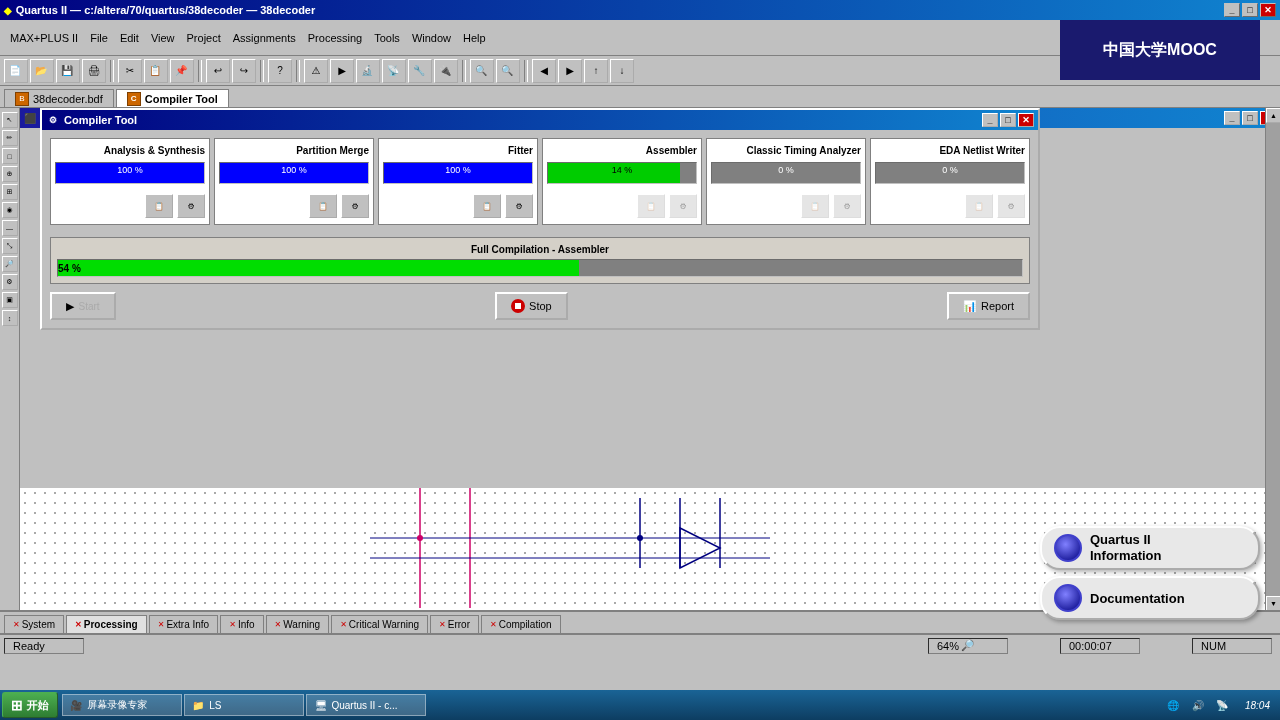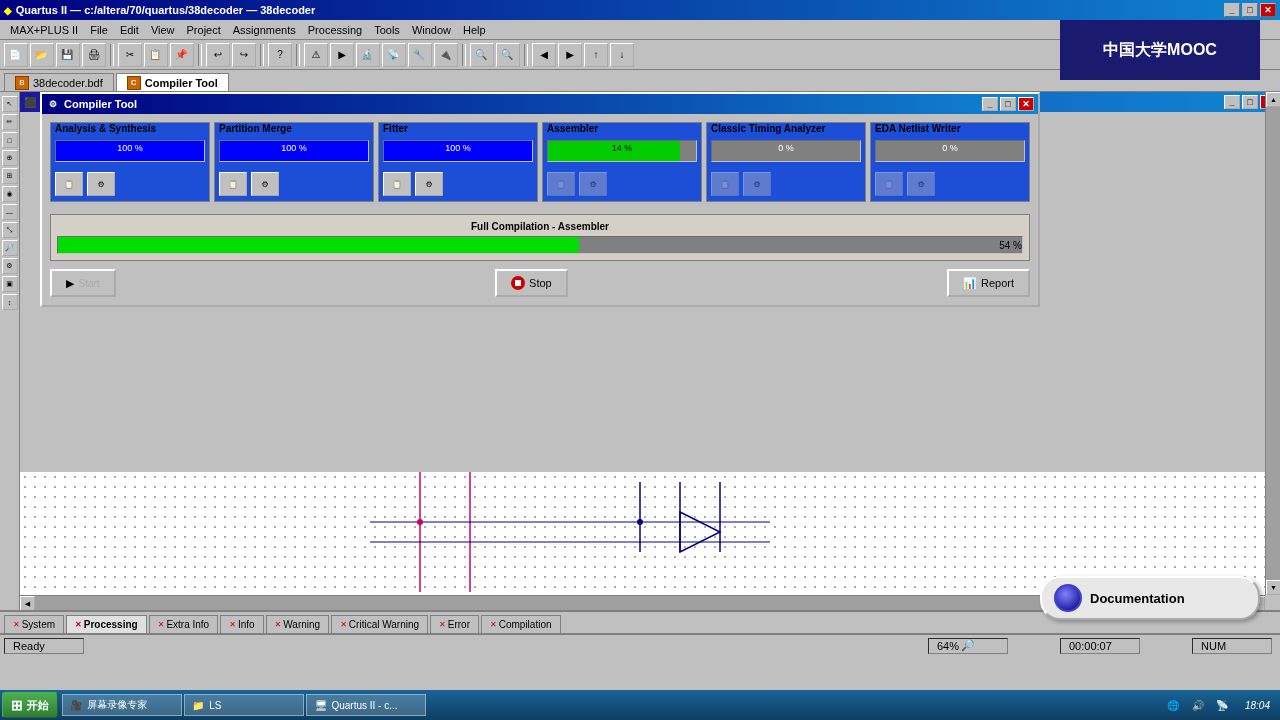--- a/index.html
+++ b/index.html
@@ -38,21 +38,21 @@
       display: flex;
       align-items: center;
       justify-content: center;
       cursor: pointer;
       color: black;
     }
 
     
     .menu-bar {
       background: #c0c0c0;
-      height: 20px;
+      height: 36px;
       display: flex;
       align-items: center;
       padding: 0 4px;
       border-bottom: 1px solid #808080;
       font-size: 11px;
     }
     .menu-item {
       padding: 2px 6px;
       cursor: pointer;
     }
@@ -221,27 +221,27 @@
     
     .stages-row {
       display: flex;
       gap: 4px;
       margin-bottom: 12px;
     }
 
     .stage-box {
       flex: 1;
       border: 1px solid #808080;
-      background: #1d4ed8;
-      padding: 0 4px;
+      background: #ffffff;
+      padding: 6px 4px;
       text-align: center;
       min-height: 80px;
       display: flex;
       flex-direction: column;
-      align-items: flex-start;
+      align-items: flex-end;
     }
 
     .stage-title {
       font-size: 10px;
       font-weight: bold;
       margin-bottom: 6px;
       color: black;
     }
 
     .progress-bar-outer {
@@ -324,24 +324,24 @@
       top: 0;
       left: 0;
     }
     .full-progress-text {
       font-size: 10px;
       color: black;
       position: absolute;
       top: 0;
       left: 0;
       right: 0;
-      text-align: right;
+      text-align: left;
       line-height: 18px;
       z-index: 1;
-      font-weight: normal;
+      font-weight: bold;
     }
 
     
     .compiler-buttons {
       display: flex;
       align-items: center;
       justify-content: space-between;
       margin-top: 8px;
     }
     .comp-action-btn {
@@ -948,20 +948,27 @@
       </div>
       <div class="status-segment">
         <span>NUM</span>
       </div>
     </div>
   </div>
 
   <div class="info-panel">
     <div class="info-btn">
       <div class="info-orb"></div>
+      <div style="line-height:1.2;">
+        <div>Quartus II</div>
+        <div>Information</div>
+      </div>
+    </div>
+    <div class="info-btn">
+      <div class="info-orb"></div>
       <span>Documentation</span>
     </div>
   </div>
 
   <div class="taskbar">
     <div class="start-btn">
       <span class="win-logo">⊞</span>
       <span>开始</span>
     </div>
     <div class="taskbar-items">

